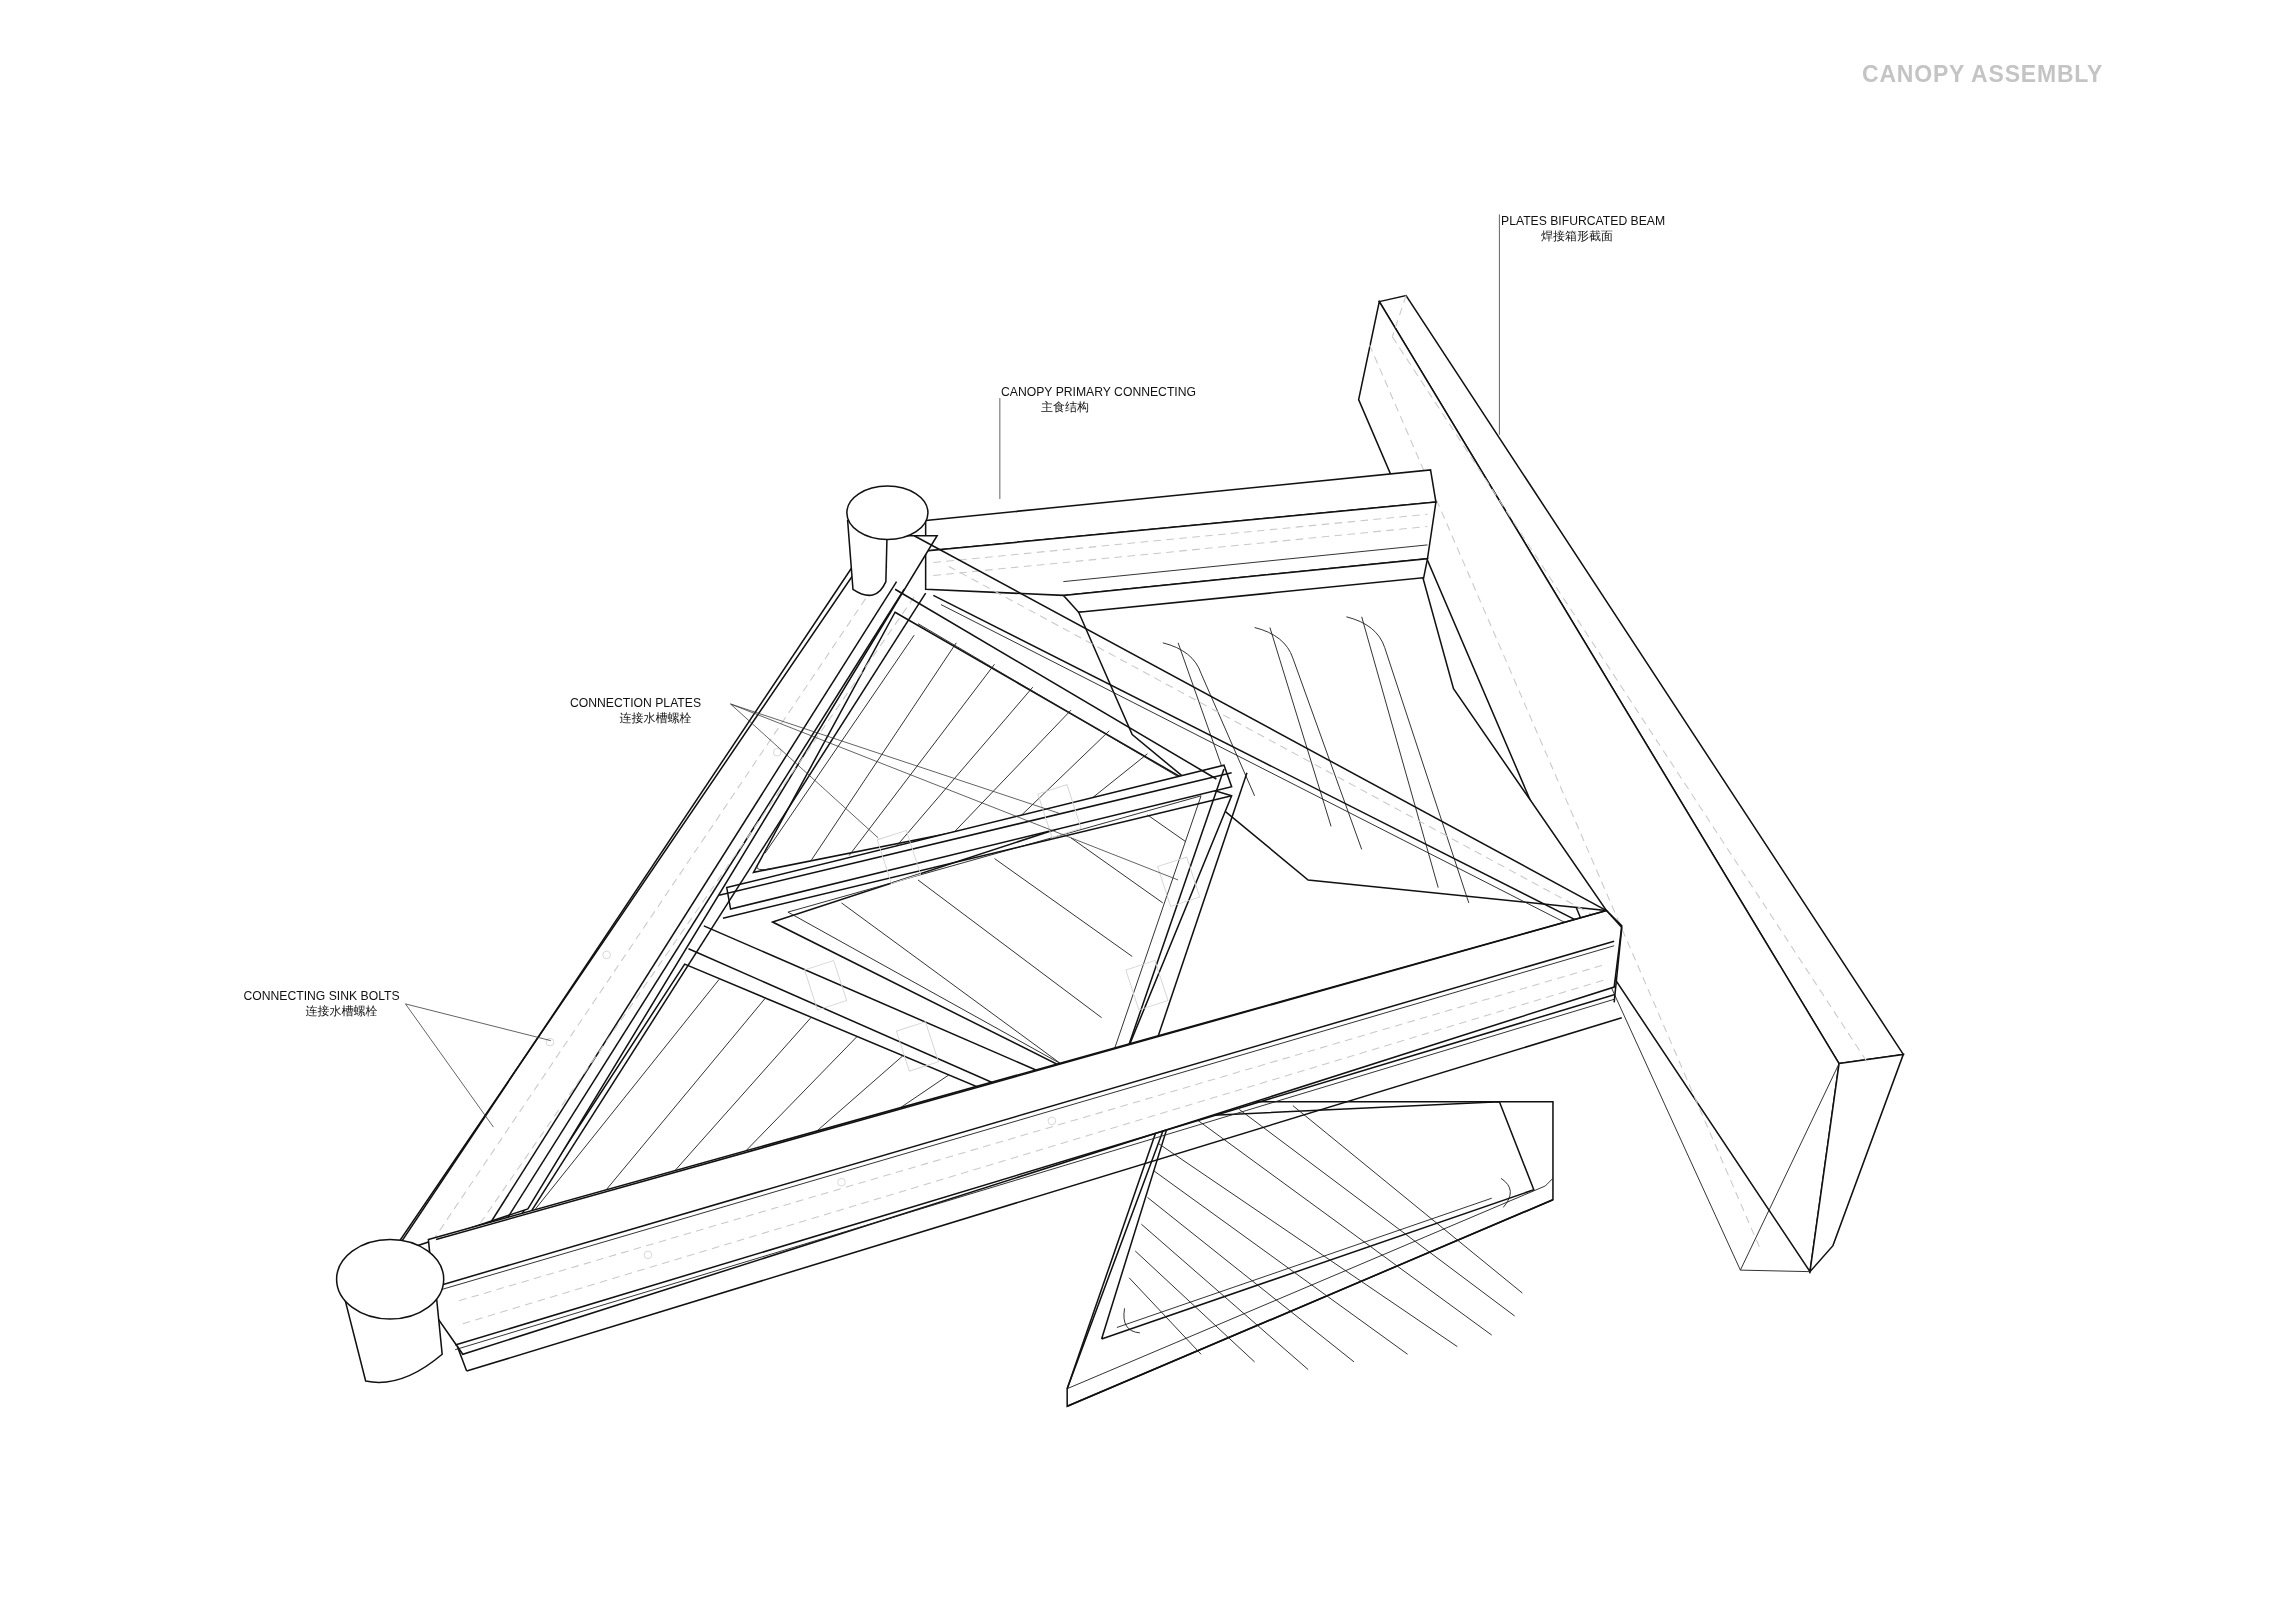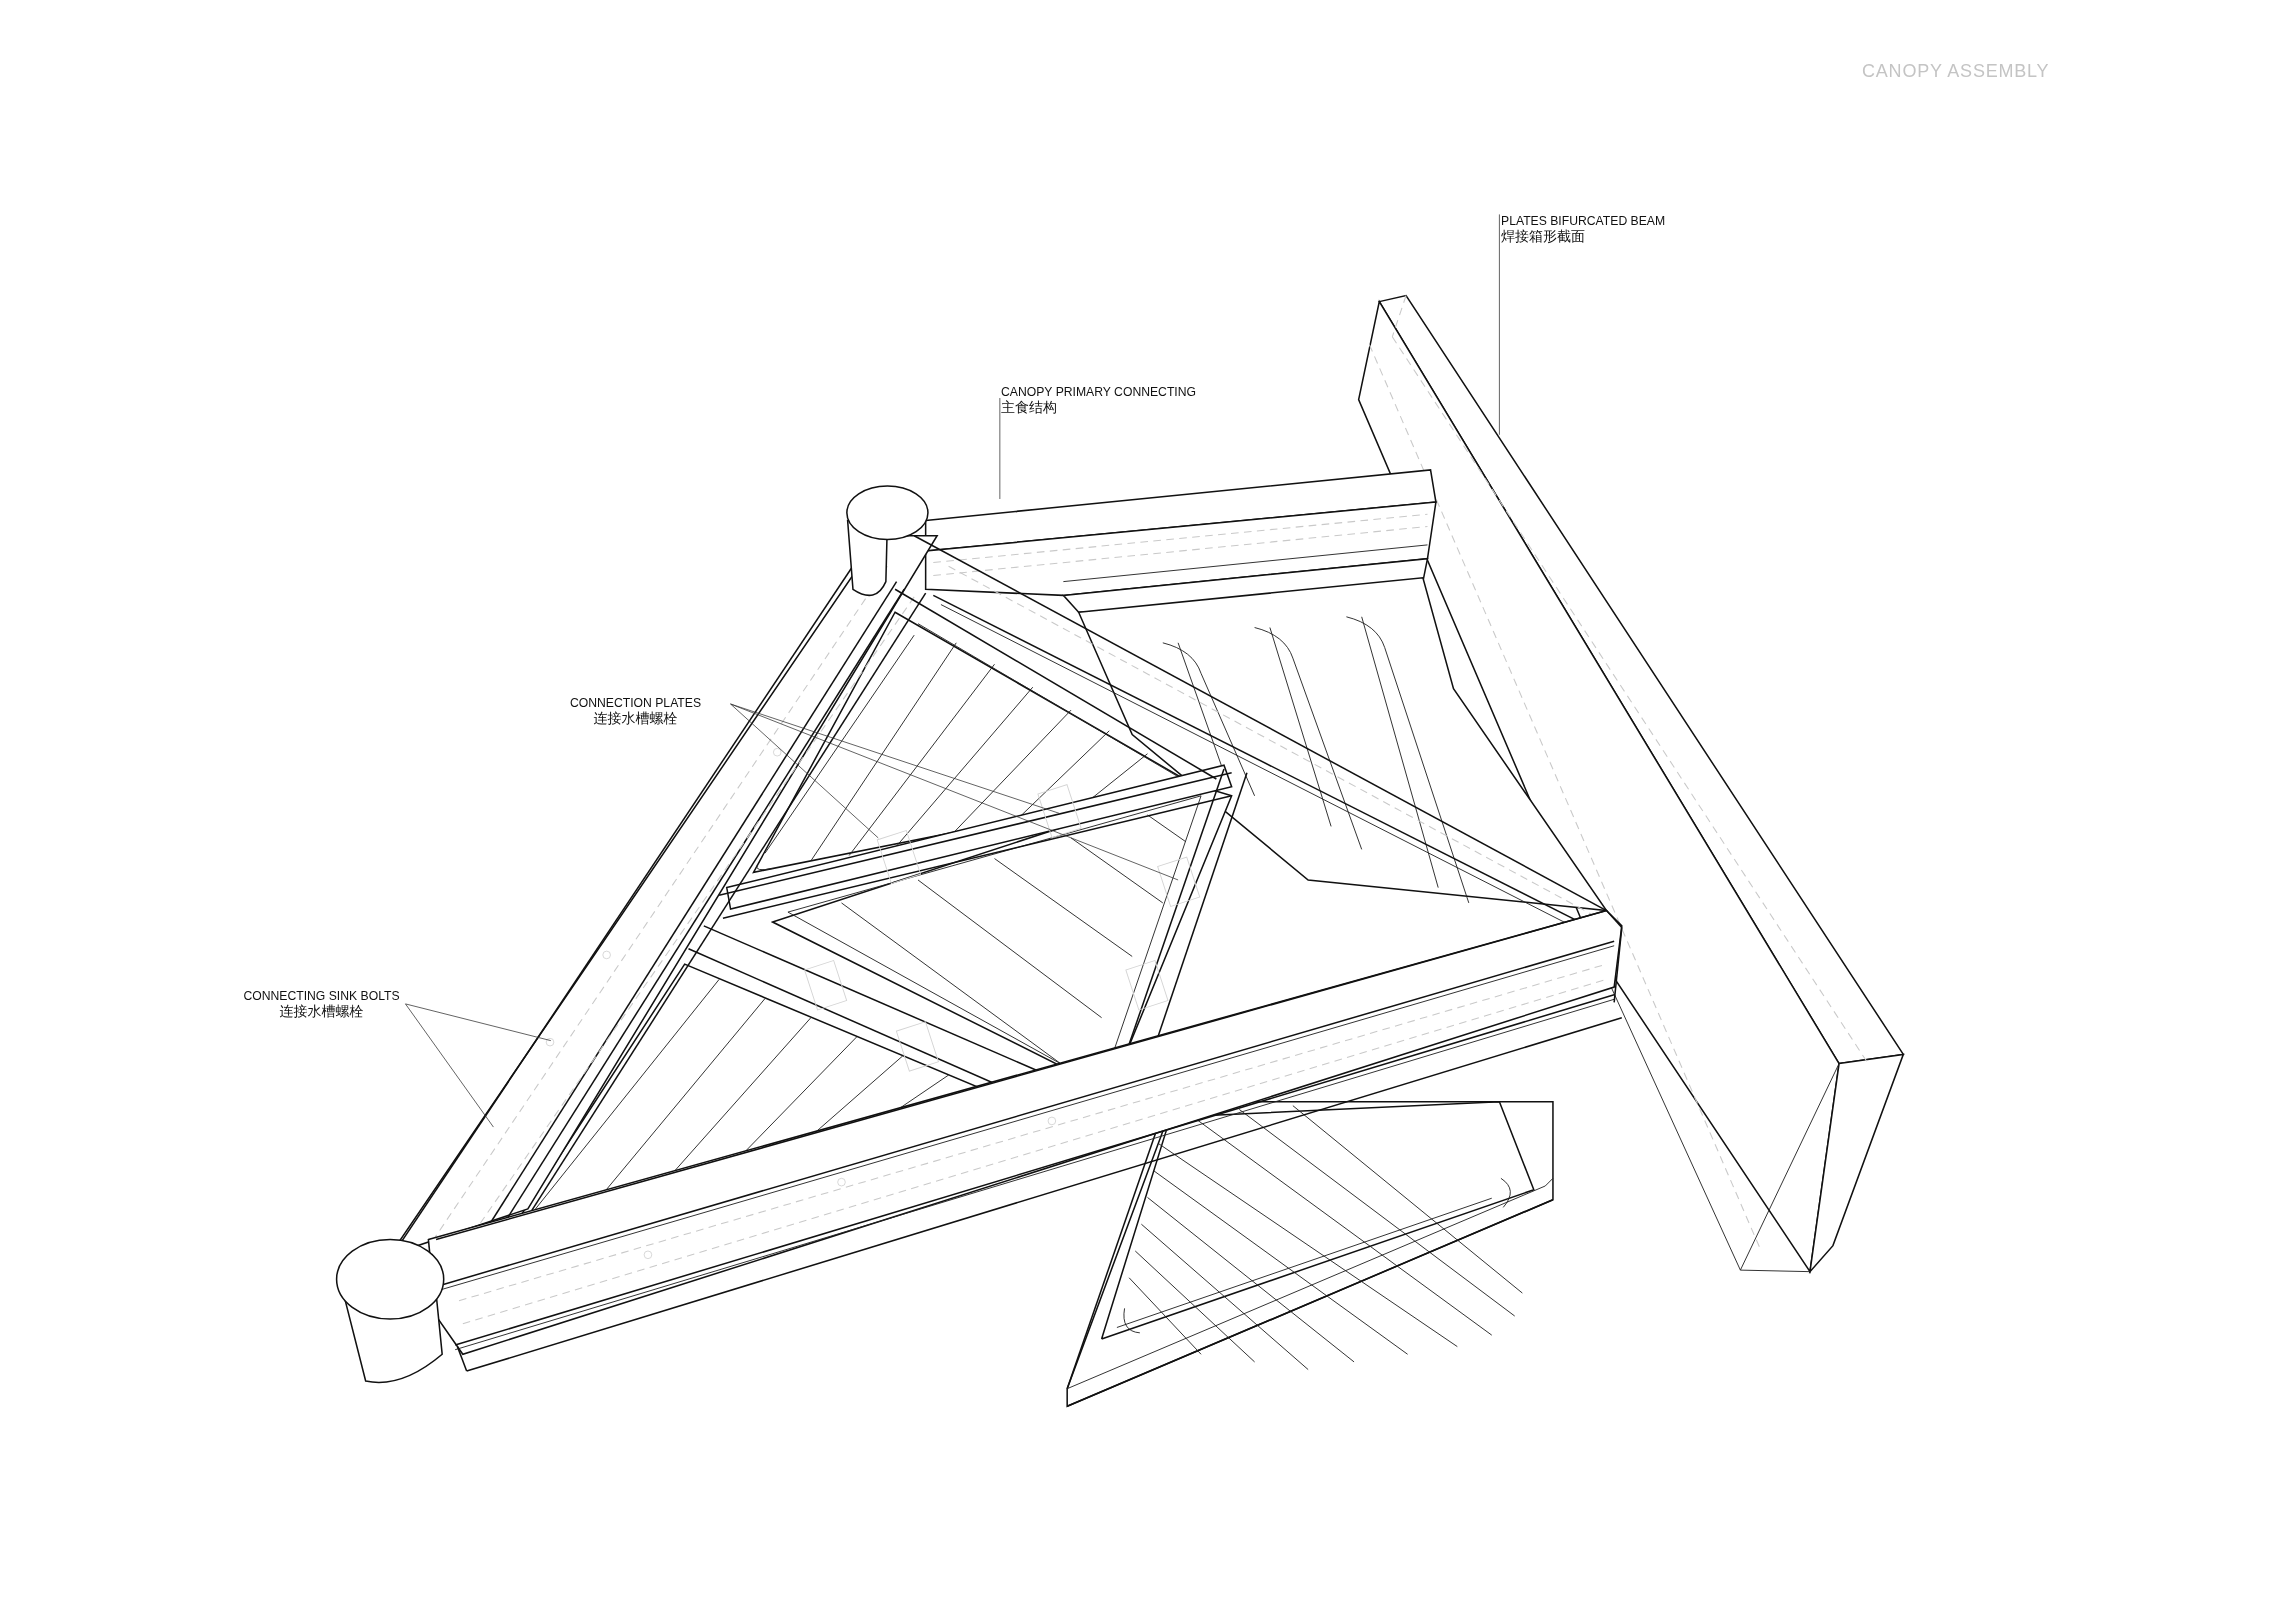--- a/index.html
+++ b/index.html
@@ -1,19 +1,19 @@
 <!DOCTYPE html>
 <html style="font-size:12.2px"><head>
 <meta charset="utf-8">
 <style>
   html, body { margin:0; padding:0; background:#ffffff; }
   body { width:2295px; height:1623px; position:relative; overflow:hidden; font-family:"Liberation Sans", sans-serif; }
-  .sheet-title { position:absolute; left:1862px; top:61px; font-size:18px; letter-spacing:0.8px; color:#c4c4c4; font-weight:400; }
+  .sheet-title { position:absolute; left:1862px; top:61px; font-size:23px; letter-spacing:0.8px; color:#c4c4c4; font-weight:700; }
   .label { position:absolute; font-size:12.2px; line-height:15.3px; color:#111; white-space:nowrap; }
-  .label .cn { display:block; font-size:14px; }
+  .label .cn { display:block; font-size:12px;padding-left:40px; }
   .label.right { text-align:center; }
   svg.drawing { position:absolute; left:0; top:0; }
   .k { stroke:#111; stroke-width:2; fill:none; }
   .k1 { stroke:#222; stroke-width:1.2; fill:none; }
   .g { stroke:#c9c9c9; stroke-width:1.4; fill:none; stroke-dasharray:10 7; }
   .gl { stroke:#d4d4d4; stroke-width:1.2; fill:none; }
   .lead { stroke:#333; stroke-width:1; fill:none; }
   .wf { fill:#ffffff; }
 </style>
 </head>

